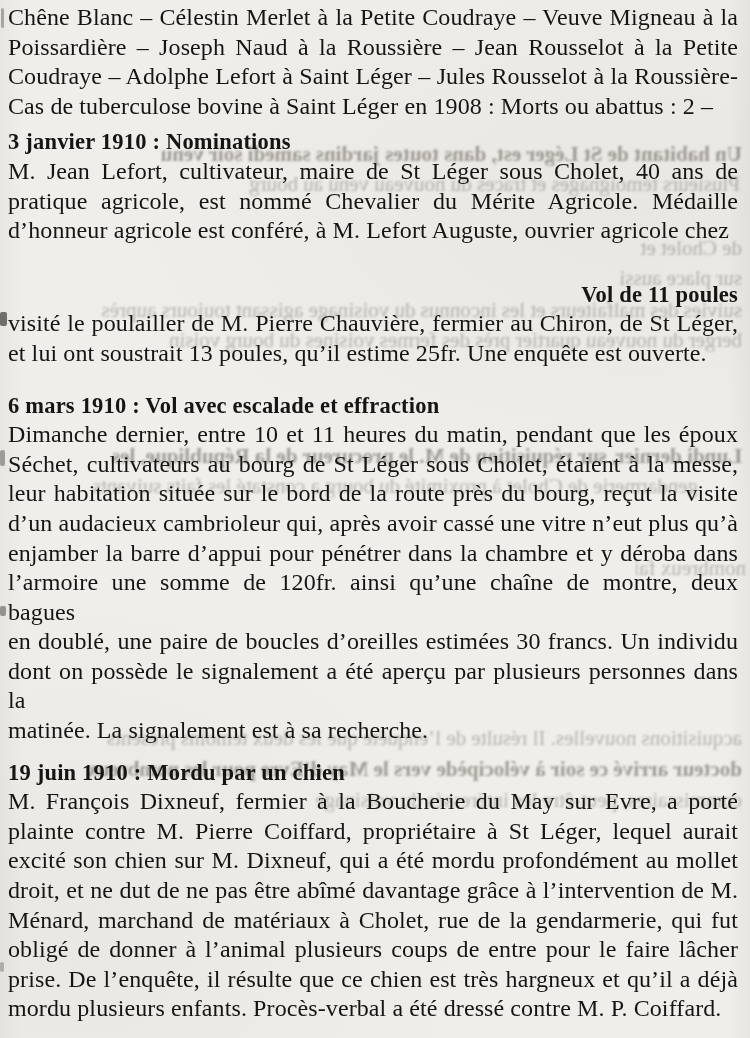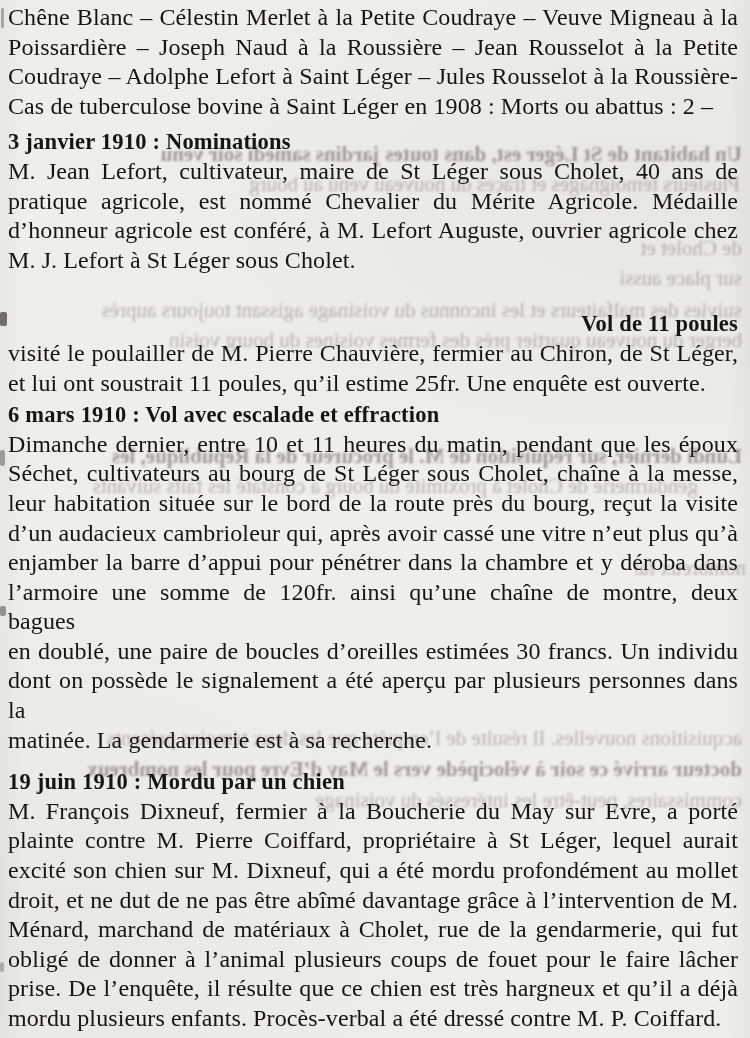--- a/index.html
+++ b/index.html
@@ -36,21 +36,21 @@
   .para .line:last-child { text-align-last: left; }
 
   .heading {
     font-size: 22.5px;
     line-height: 29.6px;
     font-weight: bold;
     letter-spacing: 0.2px;
   }
   .heading.mt-a { margin-top: 6px; font-family: Liberation Serif, serif; }
   .heading.mt-b { margin-top: 34px; padding-left: 10px; text-align: right; }
-  .heading.mt-c { margin-top: 2px; }
+  .heading.mt-c { margin-top: 22px; }
   .heading.mt-d { margin-top: 12px; }
 
   
   .ghost {
     position: absolute;
     z-index: 1;
     font-size: 21px;
     line-height: 24px;
     white-space: nowrap;
     overflow: hidden;
@@ -119,48 +119,47 @@
         <div class="line">Poissardière – Joseph Naud à la Roussière – Jean Rousselot à la Petite</div>
         <div class="line">Coudraye – Adolphe Lefort à Saint Léger – Jules Rousselot à la Roussière-</div>
         <div class="line">Cas de tuberculose bovine à Saint Léger en 1908 : Morts ou abattus : 2 –</div>
       </div>
 
     <div class="heading mt-a">3 janvier 1910 : Nominations</div>
     <div class="para">
         <div class="line">M. Jean Lefort, cultivateur, maire de St Léger sous Cholet, 40 ans de</div>
         <div class="line">pratique agricole, est nommé Chevalier du Mérite Agricole. Médaille</div>
         <div class="line">d’honneur agricole est conféré, à M. Lefort Auguste, ouvrier agricole chez</div>
-        <div class="line">M. J. Lefort à St Léger sous Cholet.</div>
       </div>
 
     <div class="heading mt-b">Vol de 11 poules</div>
     <div class="para">
         <div class="line">visité le poulailler de M. Pierre Chauvière, fermier au Chiron, de St Léger,</div>
-        <div class="line">et lui ont soustrait 11 poules, qu’il estime 25fr. Une enquête est ouverte.</div>
+        <div class="line">et lui ont soustrait 13 poules, qu’il estime 25fr. Une enquête est ouverte.</div>
       </div>
 
     <div class="heading mt-c">6 mars 1910 : Vol avec escalade et effraction</div>
     <div class="para">
         <div class="line">Dimanche dernier, entre 10 et 11 heures du matin, pendant que les époux</div>
-        <div class="line">Séchet, cultivateurs au bourg de St Léger sous Cholet, chaîne à la messe,</div>
+        <div class="line">Séchet, cultivateurs au bourg de St Léger sous Cholet, étaient à la messe,</div>
         <div class="line">leur habitation située sur le bord de la route près du bourg, reçut la visite</div>
         <div class="line">d’un audacieux cambrioleur qui, après avoir cassé une vitre n’eut plus qu’à</div>
         <div class="line">enjamber la barre d’appui pour pénétrer dans la chambre et y déroba dans</div>
         <div class="line">l’armoire une somme de 120fr. ainsi qu’une chaîne de montre, deux bagues</div>
         <div class="line">en doublé, une paire de boucles d’oreilles estimées 30 francs. Un individu</div>
         <div class="line">dont on possède le signalement a été aperçu par plusieurs personnes dans la</div>
-        <div class="line">matinée. La gendarmerie est à sa recherche.</div>
+        <div class="line">matinée. La signalement est à sa recherche.</div>
       </div>
 
     <div class="heading mt-d">19 juin 1910 : Mordu par un chien</div>
     <div class="para">
         <div class="line">M. François Dixneuf, fermier à la Boucherie du May sur Evre, a porté</div>
         <div class="line">plainte contre M. Pierre Coiffard, propriétaire à St Léger, lequel aurait</div>
         <div class="line">excité son chien sur M. Dixneuf, qui a été mordu profondément au mollet</div>
         <div class="line">droit, et ne dut de ne pas être abîmé davantage grâce à l’intervention de M.</div>
         <div class="line">Ménard, marchand de matériaux à Cholet, rue de la gendarmerie, qui fut</div>
-        <div class="line">obligé de donner à l’animal plusieurs coups de fouet pour le faire lâcher</div>
+        <div class="line">obligé de donner à l’animal plusieurs coups de entre pour le faire lâcher</div>
         <div class="line">prise. De l’enquête, il résulte que ce chien est très hargneux et qu’il a déjà</div>
         <div class="line">mordu plusieurs enfants. Procès-verbal a été dressé contre M. P. Coiffard.</div>
       </div>
 
   </div>
 </div>
 
 </body></html>

